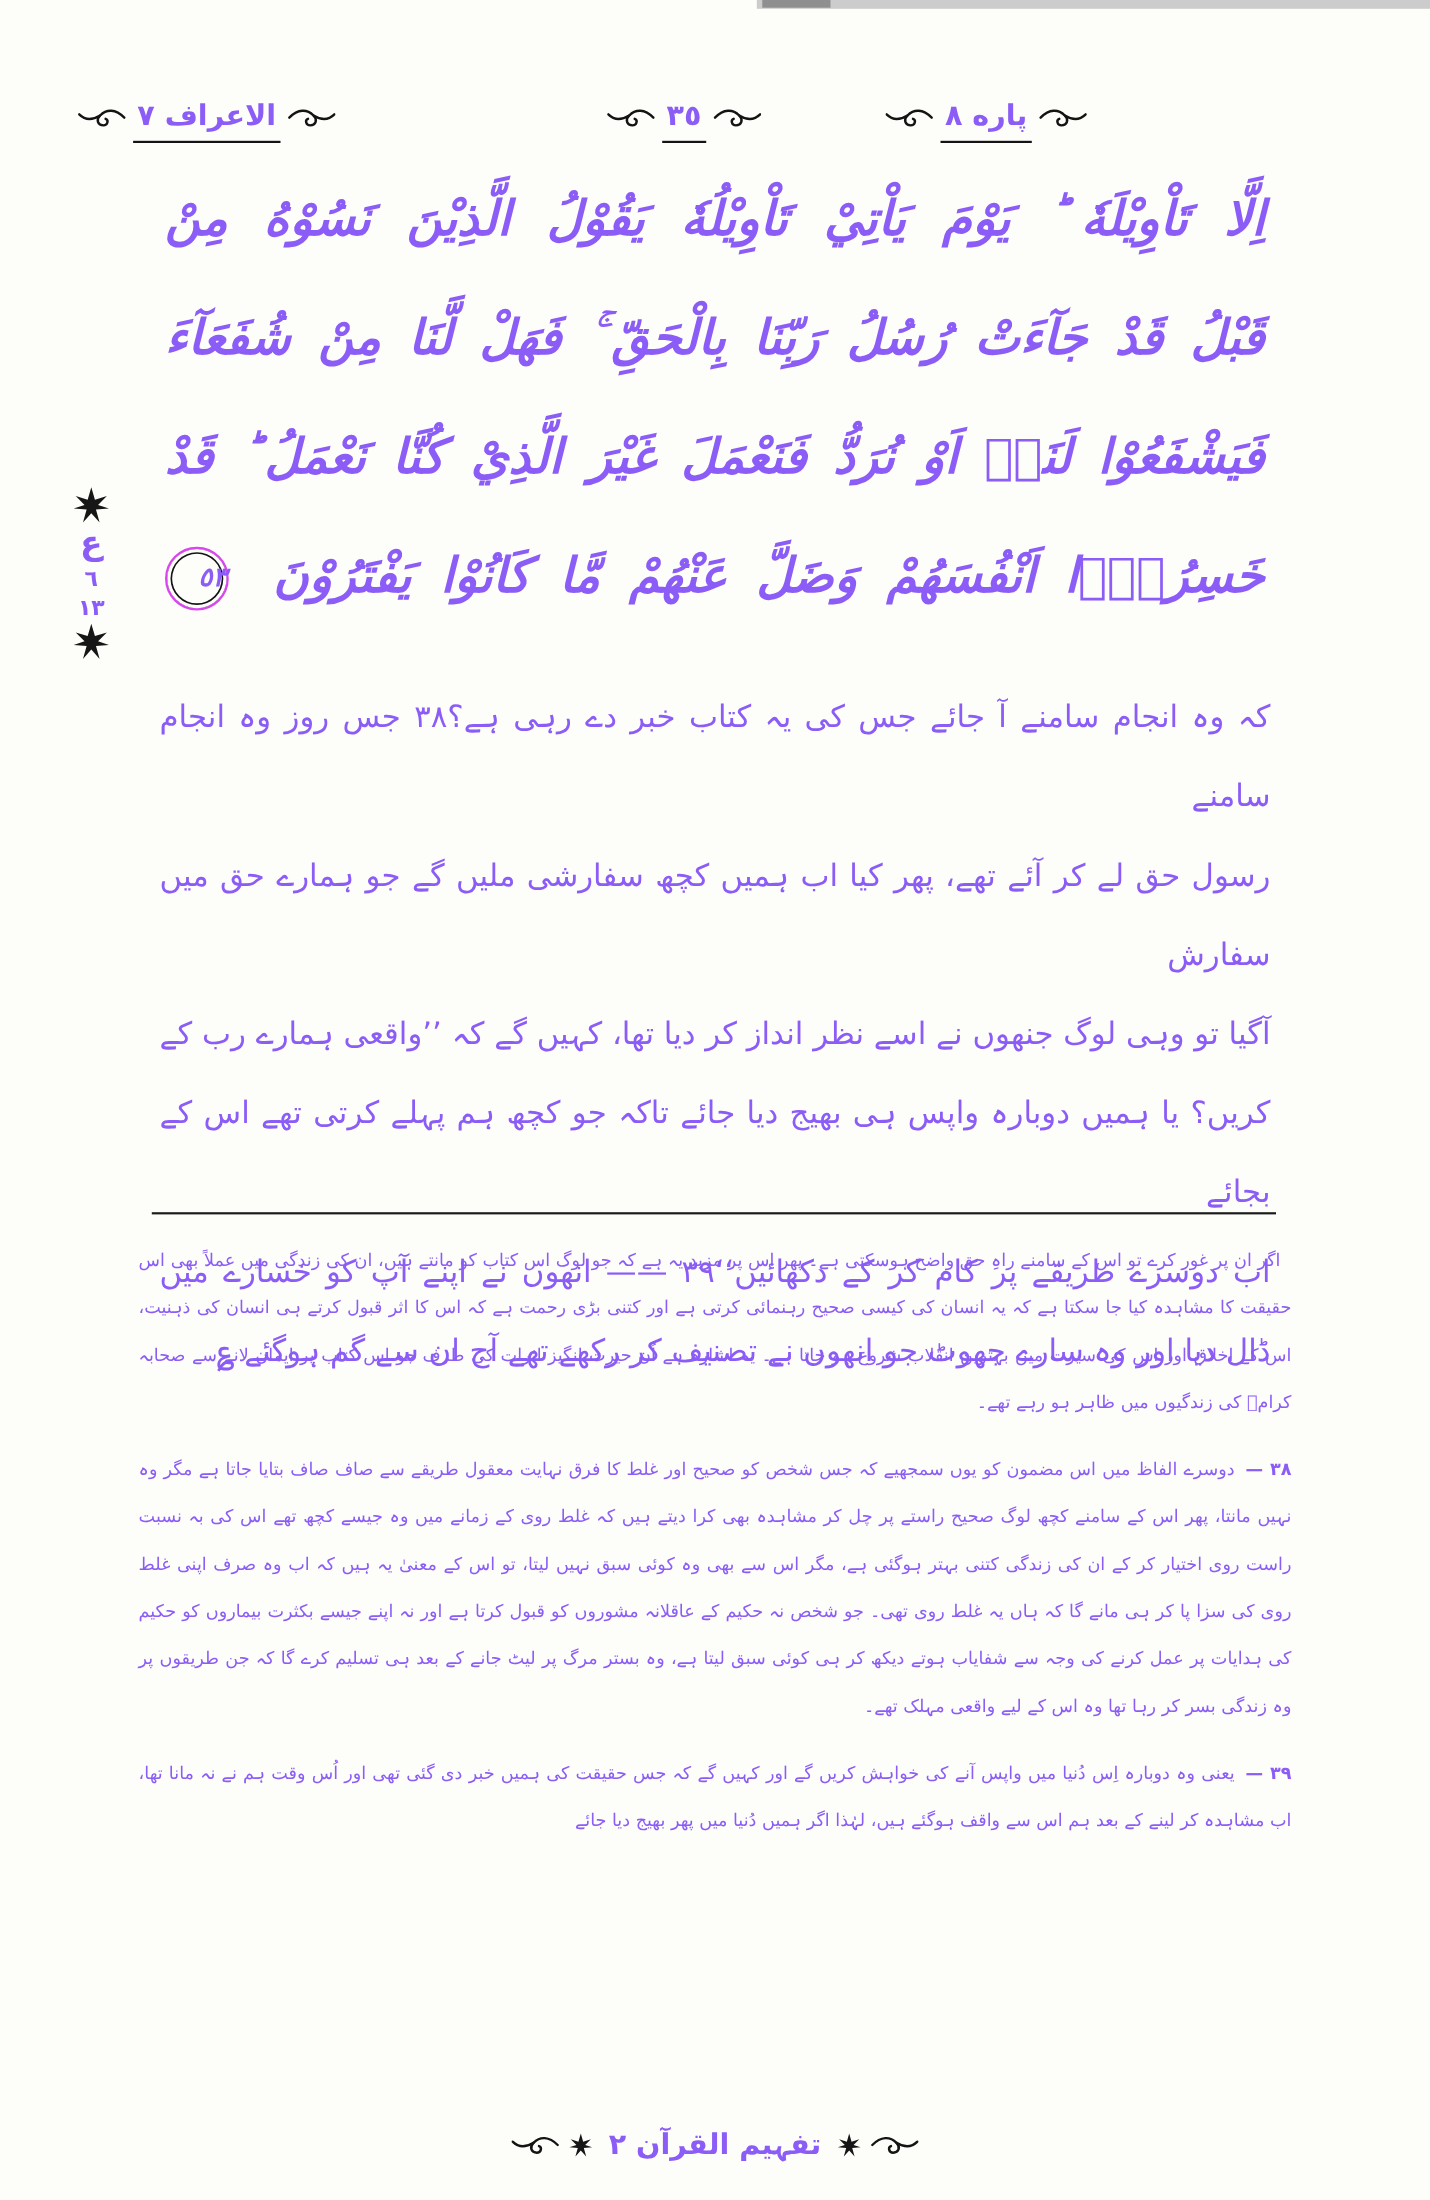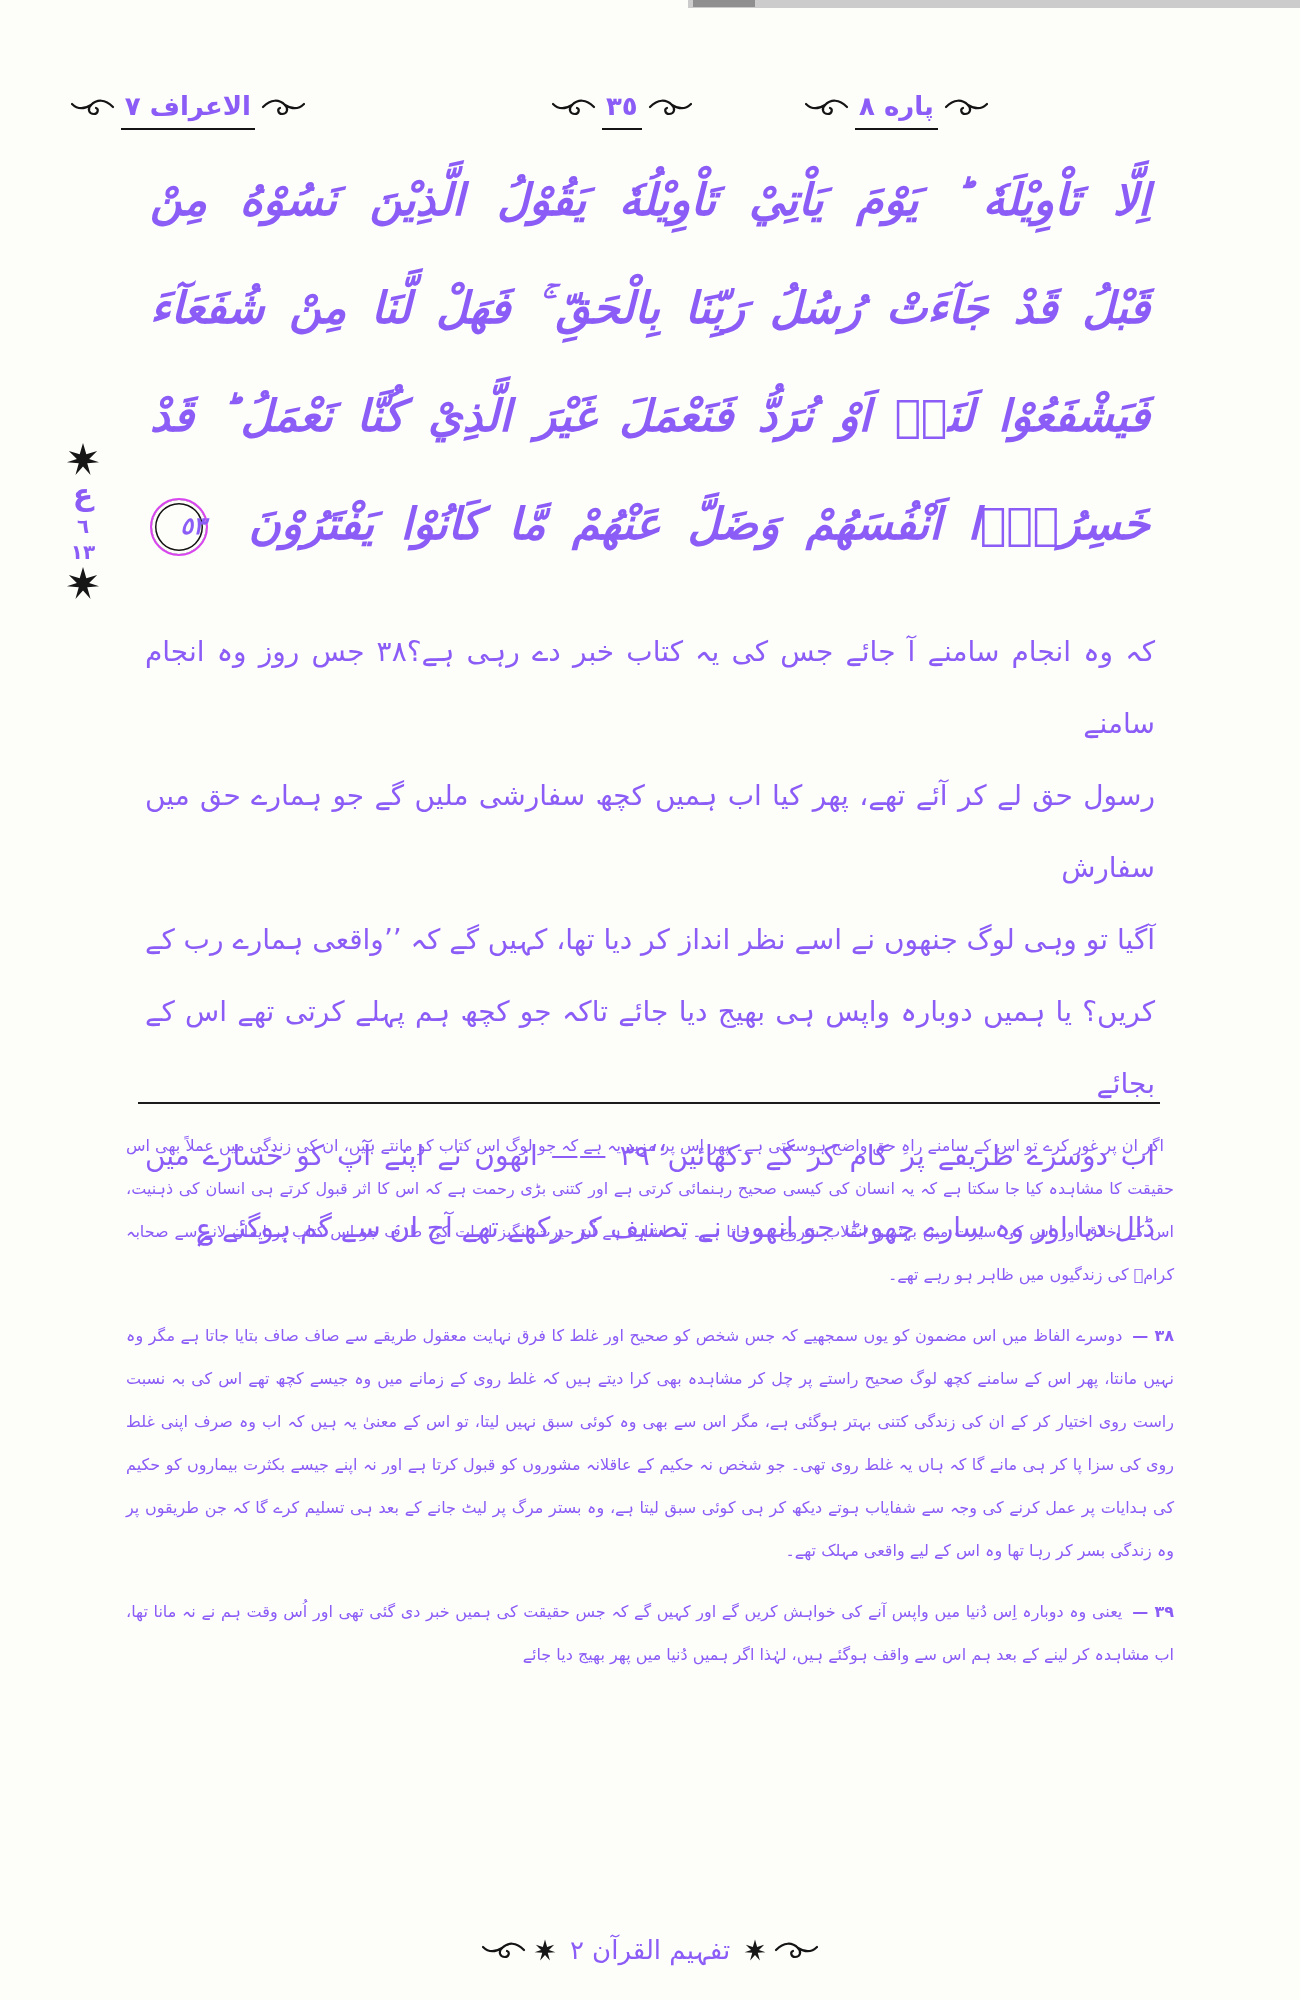--- a/index.html
+++ b/index.html
@@ -78,21 +78,21 @@
     direction:rtl;
     margin:0 0 18px 0;
     font-size:16px;
     line-height:43px;
     text-align:justify;
   }
   .footnote-marker{font-weight:700;margin-left:10px;}
 
   
   .footer{position:absolute;top:1928px;left:0;right:0;display:flex;justify-content:center;}
-  .footer-cartouche{display:flex;align-items:center;gap:8px;font-weight:400;font-size:26px;}
+  .footer-cartouche{display:flex;align-items:center;gap:8px;font-weight:700;font-size:26px;}
   .footer-cartouche .label{padding:0 6px;line-height:44px;}
 </style>
 </head>
 <body>
 
 <div class="page">
 
   <div class="scan-strip"></div>
   <div class="scan-smudge"></div>
 

